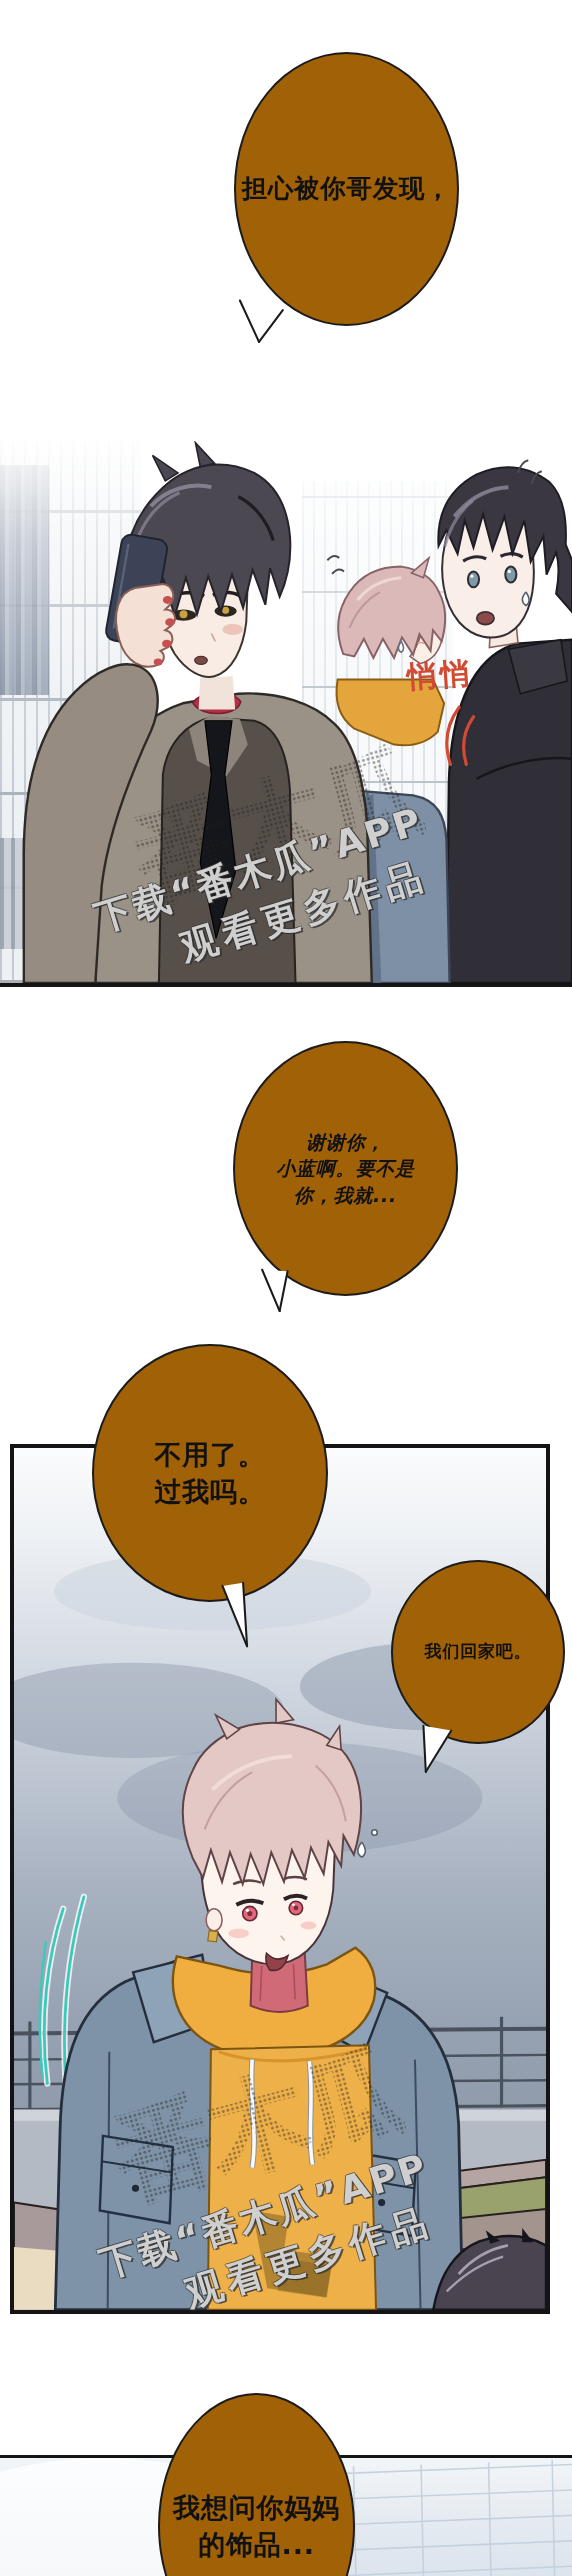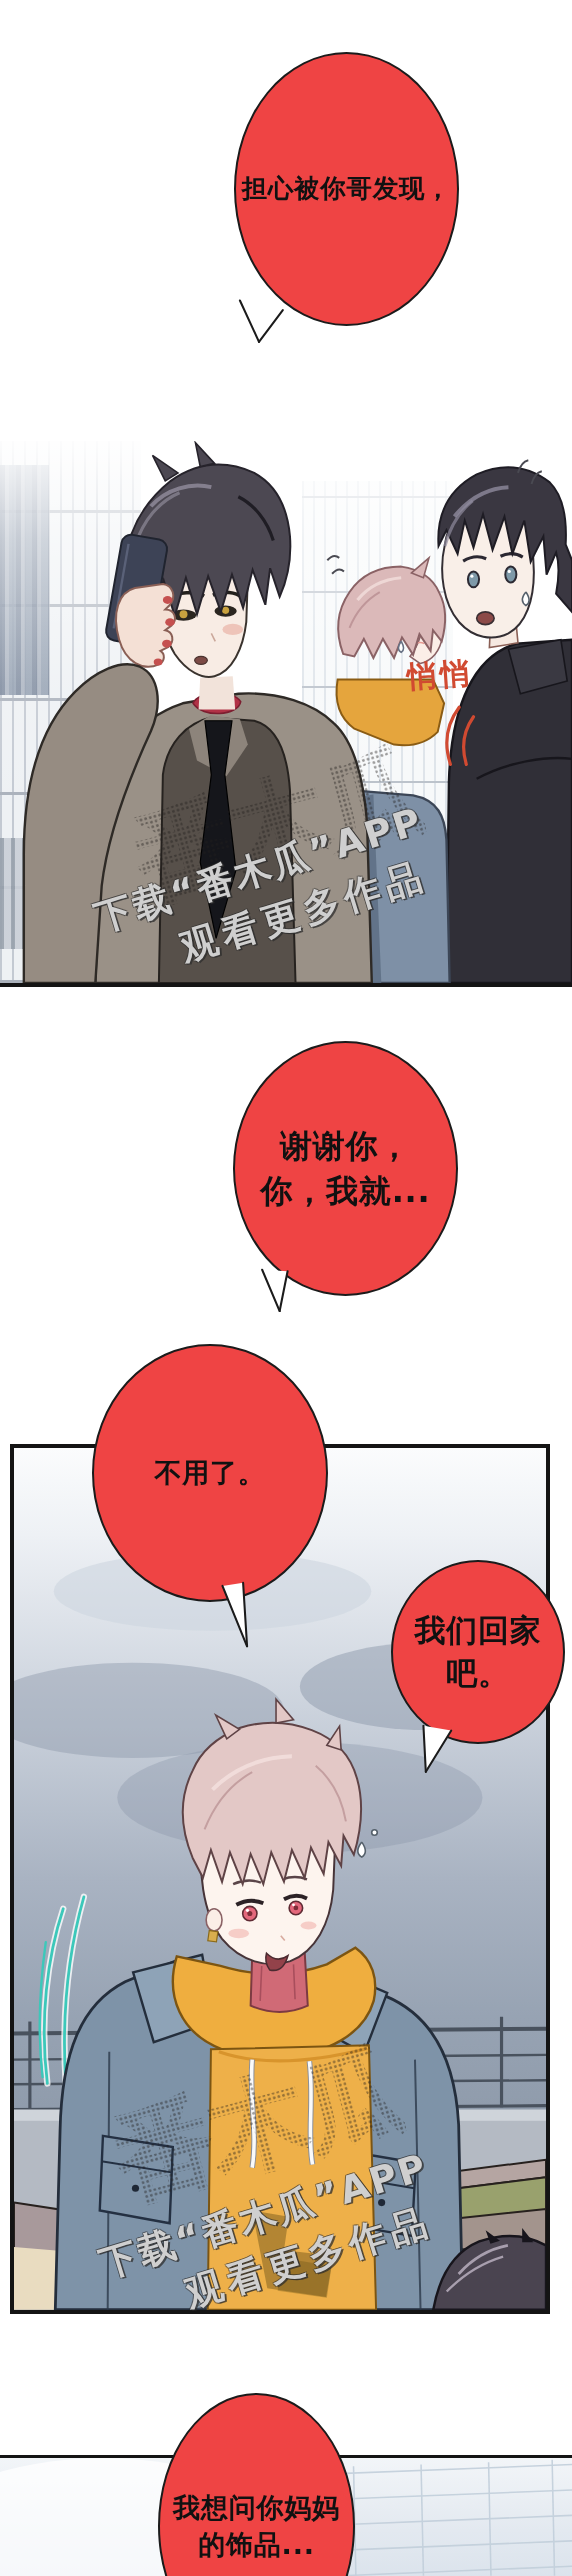--- a/index.html
+++ b/index.html
@@ -1,26 +1,26 @@
 <!DOCTYPE html>
 <html style="font-size:12.7px"><head>
 <meta charset="utf-8">
 <style>
   html,body{margin:0;padding:0;background:#ffffff;}
   .page{position:relative;width:572px;height:2576px;background:#ffffff;overflow:hidden;
         font-family:"DejaVu Sans","Liberation Sans",sans-serif;}
   
-  .bubble{position:absolute;background:#ef4444;border:2.4px solid #1b1b1b;border-radius:50%;
+  .bubble{position:absolute;background:#a16207;border:2.4px solid #1b1b1b;border-radius:50%;
           display:flex;align-items:center;justify-content:center;text-align:center;
           z-index:5;color:#111;font-weight:700;}
   .bubble .txt{line-height:1.38;letter-spacing:0.8px;}
   #b1{left:234px;top:52px;width:221px;height:270px;font-size:25.4px;}
-  #b2{left:233px;top:1041px;width:221px;height:251px;font-size:32px;}
+  #b2{left:233px;top:1041px;width:221px;height:251px;font-size:19px;font-style:italic;}
   #b3{left:92px;top:1344px;width:232px;height:254px;font-size:27px;text-align:center;}
-  #b4{left:391px;top:1560px;width:170px;height:180px;font-size:31px;}
+  #b4{left:391px;top:1560px;width:170px;height:180px;font-size:17px;}
   #b5{left:158px;top:2393px;width:193px;height:262px;font-size:27px;}
   
   .panel{position:absolute;overflow:hidden;background:#fff;z-index:1;}
   #panel1{left:0;top:441px;width:572px;height:542px;border-bottom:4px solid #141414;}
   #panel2{left:10.3px;top:1444px;width:540px;height:870px;border:4px solid #141414;box-sizing:border-box;
           background:linear-gradient(180deg,#fbfcfd 0%,#eef1f5 10%,#ccd3dd 30%,#a9b3c2 50%,#97a3b3 66%,#8f9bab 78%,#8f9bab 100%);}
   #panel3{left:0;top:2455px;width:572px;height:121px;border-top:3.2px solid #141414;
           background:linear-gradient(180deg,#f2f5f8 0%,#e3e9f0 60%,#dbe3ec 100%);}
   
   .shelf{position:absolute;}
@@ -309,27 +309,29 @@
 
   <div class="bubble" id="b1">
     <div class="txt">
       <div>担心被你哥发现，</div>
     </div>
   </div>
 
   <div class="bubble" id="b2">
     <div class="txt">
       <div>谢谢你，</div>
+      <div>小蓝啊。要不是</div>
       <div>你，我就...</div>
     </div>
   </div>
 
   <div class="bubble" id="b3">
     <div class="txt">
       <div>不用了。</div>
+      <div>过我吗。</div>
     </div>
   </div>
 
   <div class="bubble" id="b4">
     <div class="txt">
       <div>我们回家吧。</div>
     </div>
   </div>
 
   <div class="bubble" id="b5">

